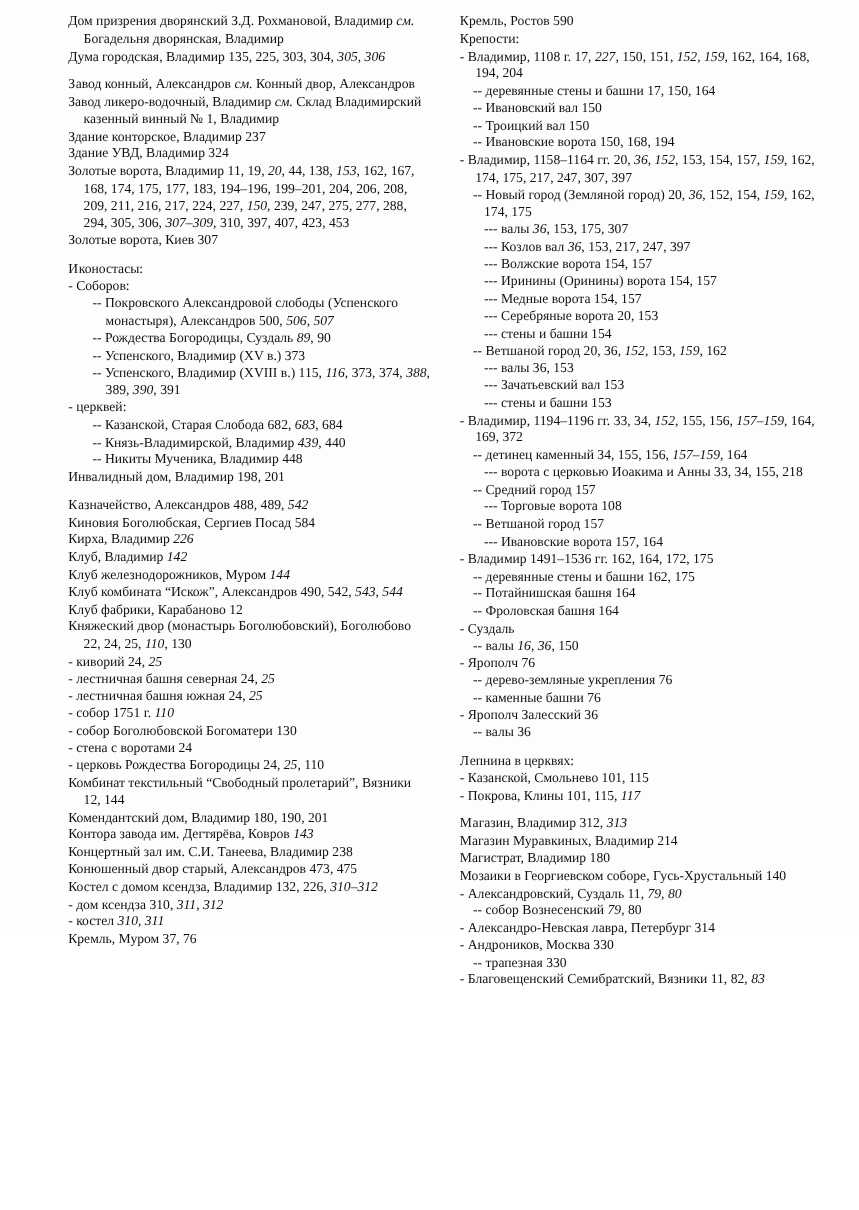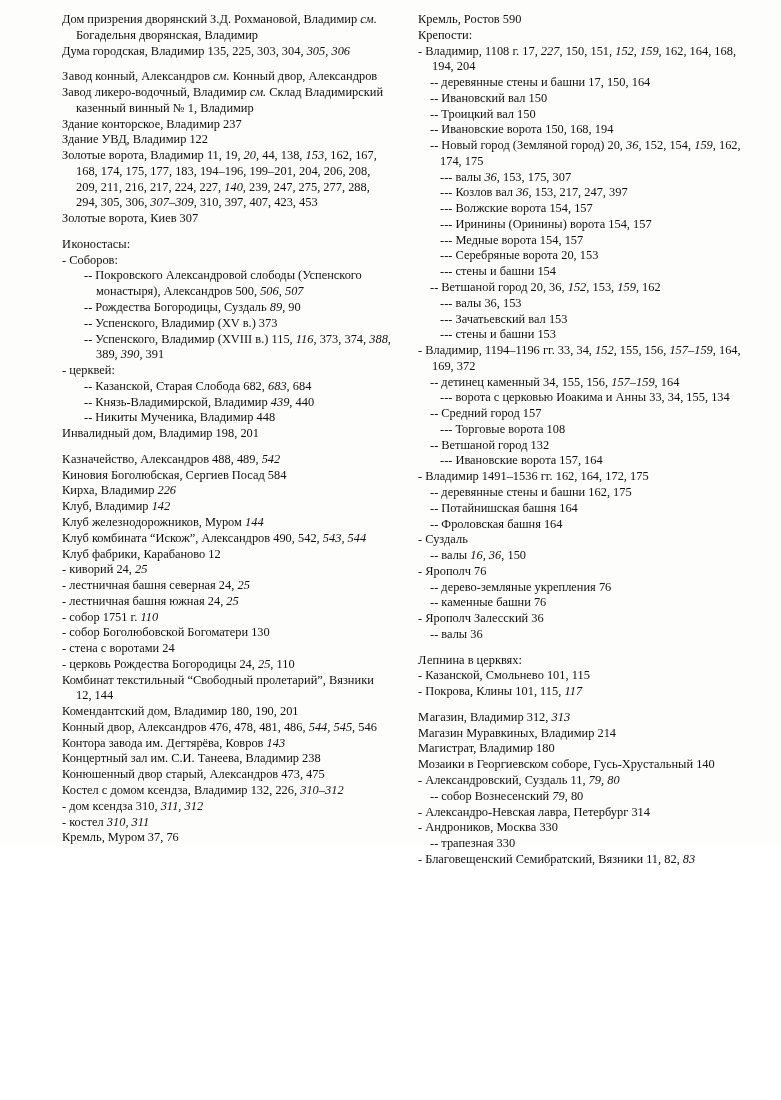--- a/index.html
+++ b/index.html
@@ -53,22 +53,22 @@
 
 <div class="page">
   <div class="columns">
     <div class="col left" id="col-left">
         <div class="entry lvl0">Дом призрения дворянский З.Д. Рохмановой, Владимир <i>см.</i> Богадельня дворянская, Владимир</div>
         <div class="entry lvl0">Дума городская, Владимир 135, 225, 303, 304, <i>305, 306</i></div>
         <div class="gap"></div>
         <div class="entry lvl0"><span class="sp">З</span>авод конный, Александров <i>см.</i> Конный двор, Александров</div>
         <div class="entry lvl0">Завод ликеро-водочный, Владимир <i>см.</i> Склад Владимирский казенный винный № 1, Владимир</div>
         <div class="entry lvl0">Здание конторское, Владимир 237</div>
-        <div class="entry lvl0">Здание УВД, Владимир 122</div>
-        <div class="entry lvl0">Золотые ворота, Владимир 11, 19, <i>20</i>, 44, 138, <i>153</i>, 162, 167, 168, 174, 175, 177, 183, 194–196, 199–201, 204, 206, 208, 209, 211, 216, 217, 224, 227, <i>140</i>, 239, 247, 275, 277, 288, 294, 305, 306, <i>307–309</i>, 310, 397, 407, 423, 453</div>
+        <div class="entry lvl0">Здание УВД, Владимир 324</div>
+        <div class="entry lvl0">Золотые ворота, Владимир 11, 19, <i>20</i>, 44, 138, <i>153</i>, 162, 167, 168, 174, 175, 177, 183, 194–196, 199–201, 204, 206, 208, 209, 211, 216, 217, 224, 227, <i>150</i>, 239, 247, 275, 277, 288, 294, 305, 306, <i>307–309</i>, 310, 397, 407, 423, 453</div>
         <div class="entry lvl0">Золотые ворота, Киев 307</div>
         <div class="gap"></div>
         <div class="entry lvl0"><span class="sp">И</span>коностасы:</div>
         <div class="entry lvl0">- Соборов:</div>
         <div class="entry lvl2">-- Покровского Александровой слободы (Успенского монастыря), Александров 500, <i>506, 507</i></div>
         <div class="entry lvl2">-- Рождества Богородицы, Суздаль <i>89</i>, 90</div>
         <div class="entry lvl2">-- Успенского, Владимир (XV в.) 373</div>
         <div class="entry lvl2">-- Успенского, Владимир (XVIII в.) 115, <i>116</i>, 373, 374, <i>388</i>, 389, <i>390</i>, 391</div>
         <div class="entry lvl0">- церквей:</div>
         <div class="entry lvl2">-- Казанской, Старая Слобода 682, <i>683</i>, 684</div>
@@ -76,64 +76,65 @@
         <div class="entry lvl2">-- Никиты Мученика, Владимир 448</div>
         <div class="entry lvl0">Инвалидный дом, Владимир 198, 201</div>
         <div class="gap"></div>
         <div class="entry lvl0"><span class="sp">К</span>азначейство, Александров 488, 489, <i>542</i></div>
         <div class="entry lvl0">Киновия Боголюбская, Сергиев Посад 584</div>
         <div class="entry lvl0">Кирха, Владимир <i>226</i></div>
         <div class="entry lvl0">Клуб, Владимир <i>142</i></div>
         <div class="entry lvl0">Клуб железнодорожников, Муром <i>144</i></div>
         <div class="entry lvl0">Клуб комбината “Искож”, Александров 490, 542, <i>543, 544</i></div>
         <div class="entry lvl0">Клуб фабрики, Карабаново 12</div>
+        <div class="entry lvl0">Княжеский двор (монастырь Боголюбовский), Боголюбово 22, 24, 25, <i>110</i>, 130</div>
         <div class="entry lvl0">- киворий 24, <i>25</i></div>
         <div class="entry lvl0">- лестничная башня северная 24, <i>25</i></div>
         <div class="entry lvl0">- лестничная башня южная 24, <i>25</i></div>
         <div class="entry lvl0">- собор 1751 г. <i>110</i></div>
         <div class="entry lvl0">- собор Боголюбовской Богоматери 130</div>
         <div class="entry lvl0">- стена с воротами 24</div>
         <div class="entry lvl0">- церковь Рождества Богородицы 24, <i>25</i>, 110</div>
         <div class="entry lvl0">Комбинат текстильный “Свободный пролетарий”, Вязники 12, 144</div>
         <div class="entry lvl0">Комендантский дом, Владимир 180, 190, 201</div>
-        <div class="entry lvl0">Конный двор, Александров 476, 478, 481, 486, <i>544, 545</i>, 546</div>
         <div class="entry lvl0">Контора завода им. Дегтярёва, Ковров <i>143</i></div>
         <div class="entry lvl0">Концертный зал им. С.И. Танеева, Владимир 238</div>
         <div class="entry lvl0">Конюшенный двор старый, Александров 473, 475</div>
         <div class="entry lvl0">Костел с домом ксендза, Владимир 132, 226, <i>310–312</i></div>
         <div class="entry lvl0">- дом ксендза 310, <i>311, 312</i></div>
         <div class="entry lvl0">- костел <i>310, 311</i></div>
         <div class="entry lvl0">Кремль, Муром 37, 76</div>
       </div>
     <div class="col right" id="col-right">
         <div class="entry lvl0">Кремль, Ростов 590</div>
         <div class="entry lvl0">Крепости:</div>
         <div class="entry lvl0">- Владимир, 1108 г. 17, <i>227</i>, 150, 151, <i>152, 159</i>, 162, 164, 168, 194, 204</div>
         <div class="entry lvl1">-- деревянные стены и башни 17, 150, 164</div>
         <div class="entry lvl1">-- Ивановский вал 150</div>
         <div class="entry lvl1">-- Троицкий вал 150</div>
         <div class="entry lvl1">-- Ивановские ворота 150, 168, 194</div>
+        <div class="entry lvl0">- Владимир, 1158–1164 гг. 20, <i>36</i>, <i>152</i>, 153, 154, 157, <i>159</i>, 162, 174, 175, 217, 247, 307, 397</div>
         <div class="entry lvl1">-- Новый город (Земляной город) 20, <i>36</i>, 152, 154, <i>159</i>, 162, 174, 175</div>
         <div class="entry lvl2">--- валы <i>36</i>, 153, 175, 307</div>
         <div class="entry lvl2">--- Козлов вал <i>36</i>, 153, 217, 247, 397</div>
         <div class="entry lvl2">--- Волжские ворота 154, 157</div>
         <div class="entry lvl2">--- Иринины (Оринины) ворота 154, 157</div>
         <div class="entry lvl2">--- Медные ворота 154, 157</div>
         <div class="entry lvl2">--- Серебряные ворота 20, 153</div>
         <div class="entry lvl2">--- стены и башни 154</div>
         <div class="entry lvl1">-- Ветшаной город 20, 36, <i>152</i>, 153, <i>159</i>, 162</div>
         <div class="entry lvl2">--- валы 36, 153</div>
         <div class="entry lvl2">--- Зачатьевский вал 153</div>
         <div class="entry lvl2">--- стены и башни 153</div>
         <div class="entry lvl0">- Владимир, 1194–1196 гг. 33, 34, <i>152</i>, 155, 156, <i>157–159</i>, 164, 169, 372</div>
         <div class="entry lvl1">-- детинец каменный 34, 155, 156, <i>157–159</i>, 164</div>
-        <div class="entry lvl2">--- ворота с церковью Иоакима и Анны 33, 34, 155, 134</div>
+        <div class="entry lvl2">--- ворота с церковью Иоакима и Анны 33, 34, 155, 218</div>
         <div class="entry lvl1">-- Средний город 157</div>
         <div class="entry lvl2">--- Торговые ворота 108</div>
-        <div class="entry lvl1">-- Ветшаной город 132</div>
+        <div class="entry lvl1">-- Ветшаной город 157</div>
         <div class="entry lvl2">--- Ивановские ворота 157, 164</div>
         <div class="entry lvl0">- Владимир 1491–1536 гг. 162, 164, 172, 175</div>
         <div class="entry lvl1">-- деревянные стены и башни 162, 175</div>
         <div class="entry lvl1">-- Потайнишская башня 164</div>
         <div class="entry lvl1">-- Фроловская башня 164</div>
         <div class="entry lvl0">- Суздаль</div>
         <div class="entry lvl1">-- валы <i>16, 36</i>, 150</div>
         <div class="entry lvl0">- Ярополч 76</div>
         <div class="entry lvl1">-- дерево-земляные укрепления 76</div>
         <div class="entry lvl1">-- каменные башни 76</div>

